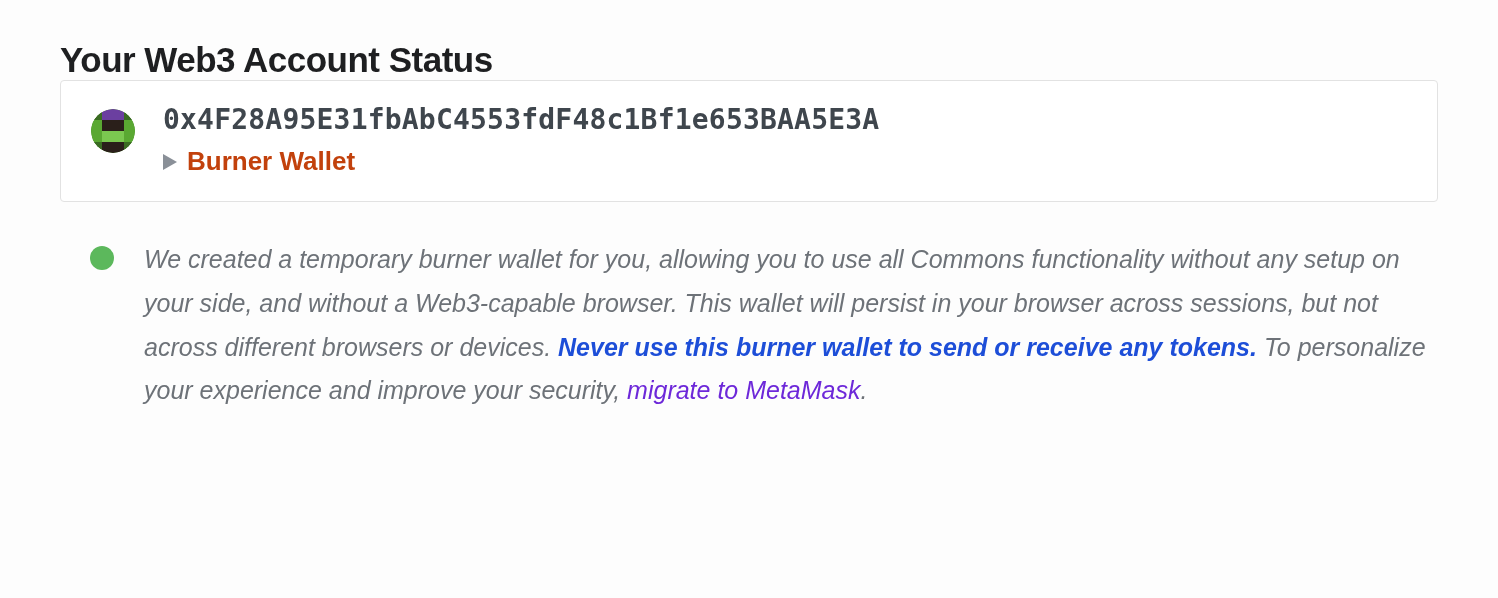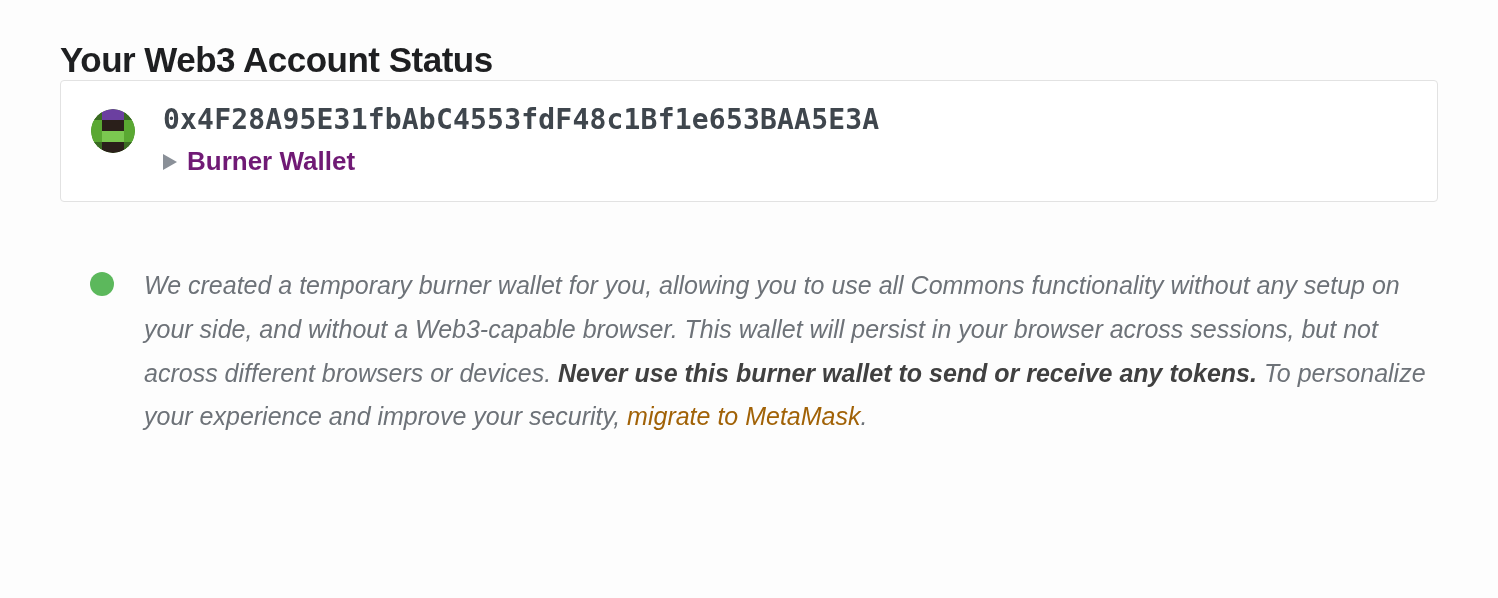--- a/index.html
+++ b/index.html
@@ -21,21 +21,21 @@
     letter-spacing: -0.5px;
   }
   .account-card {
     border: 1px solid #e2e2e2;
     border-radius: 4px;
     background: #ffffff;
     padding: 22px 30px 24px 30px;
     display: flex;
     align-items: flex-start;
     gap: 28px;
-    margin-bottom: 62px;
+    margin-bottom: 36px;
   }
   .avatar {
     width: 44px;
     height: 44px;
     border-radius: 50%;
     flex-shrink: 0;
     margin-top: 6px;
   }
   .account-info {
     display: flex;
@@ -60,21 +60,21 @@
     width: 0;
     height: 0;
     border-top: 8px solid transparent;
     border-bottom: 8px solid transparent;
     border-left: 14px solid #8a9098;
     display: inline-block;
   }
   .wallet-type-label {
     font-size: 26px;
     font-weight: 600;
-    color: #701a75;
+    color: #c2410c;
   }
   .status-section {
     display: flex;
     align-items: flex-start;
     gap: 30px;
     padding-left: 30px;
     padding-right: 10px;
   }
   .status-dot {
     width: 24px;
@@ -86,24 +86,24 @@
   }
   .status-text {
     font-size: 25px;
     line-height: 1.75;
     font-style: italic;
     color: #6d7278;
   }
   .status-text .bold {
     font-weight: 700;
     font-style: italic;
-    color: #404040;
+    color: #1d4ed8;
   }
   .status-text a {
-    color: #a16207;
+    color: #6d28d9;
     text-decoration: none;
     font-style: italic;
   }
 </style>
 </head>
 <body>
 
 <h1 class="page-title">Your Web3 Account Status</h1>
 
 <div class="account-card">

